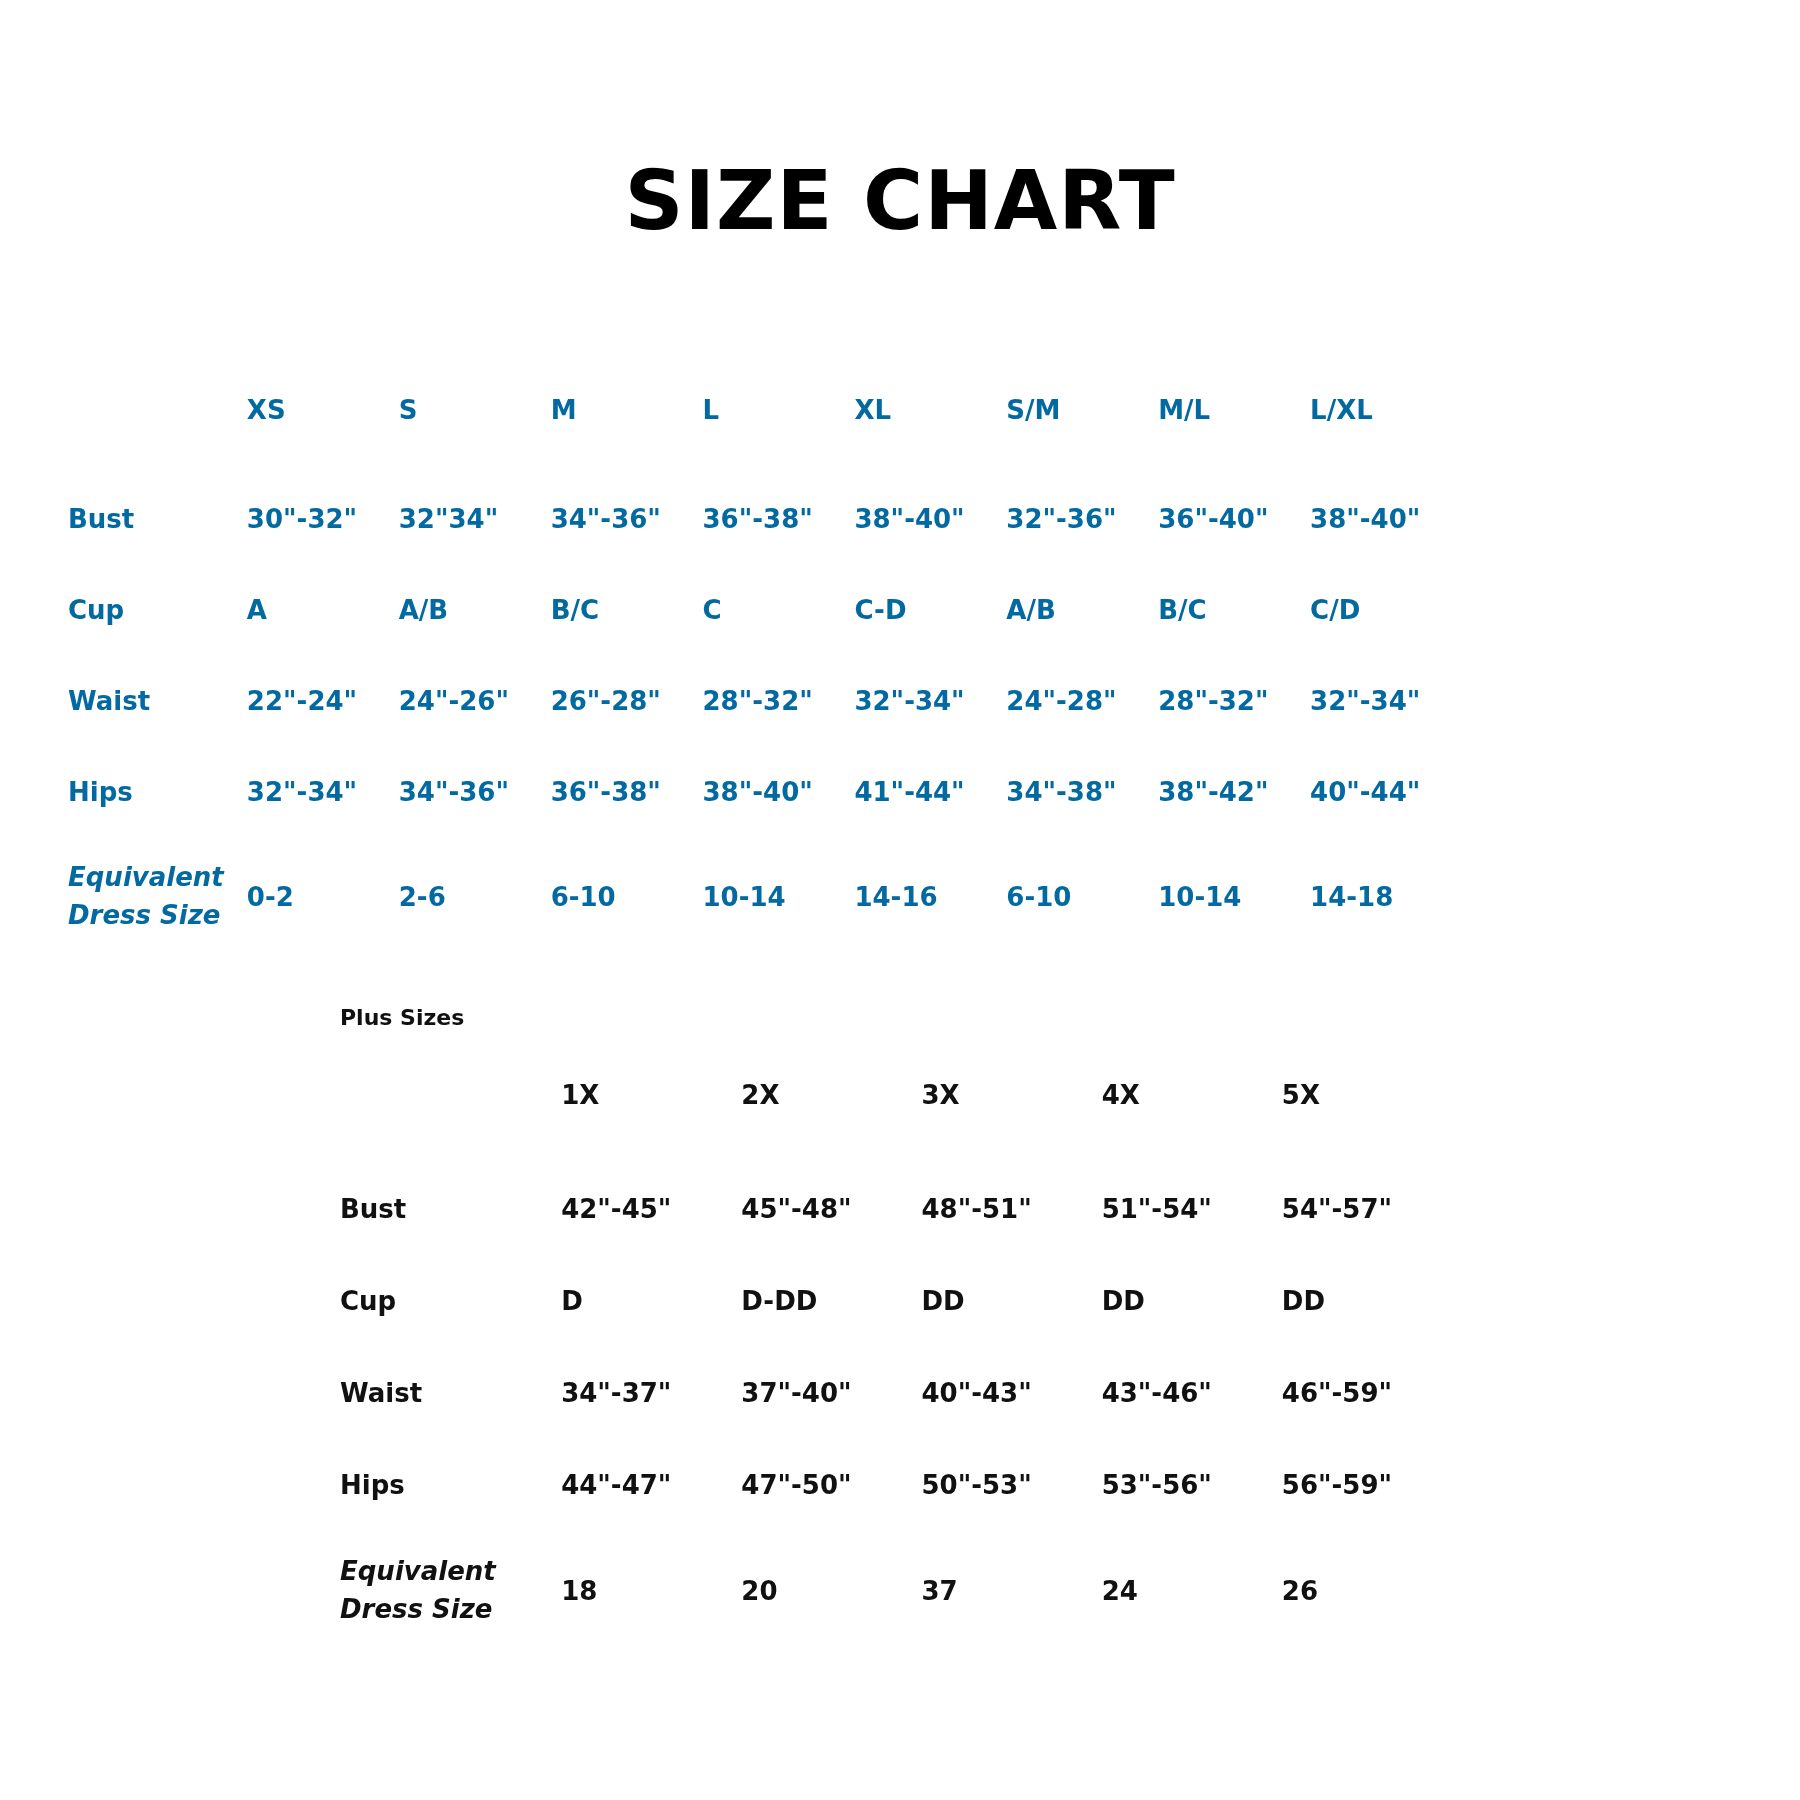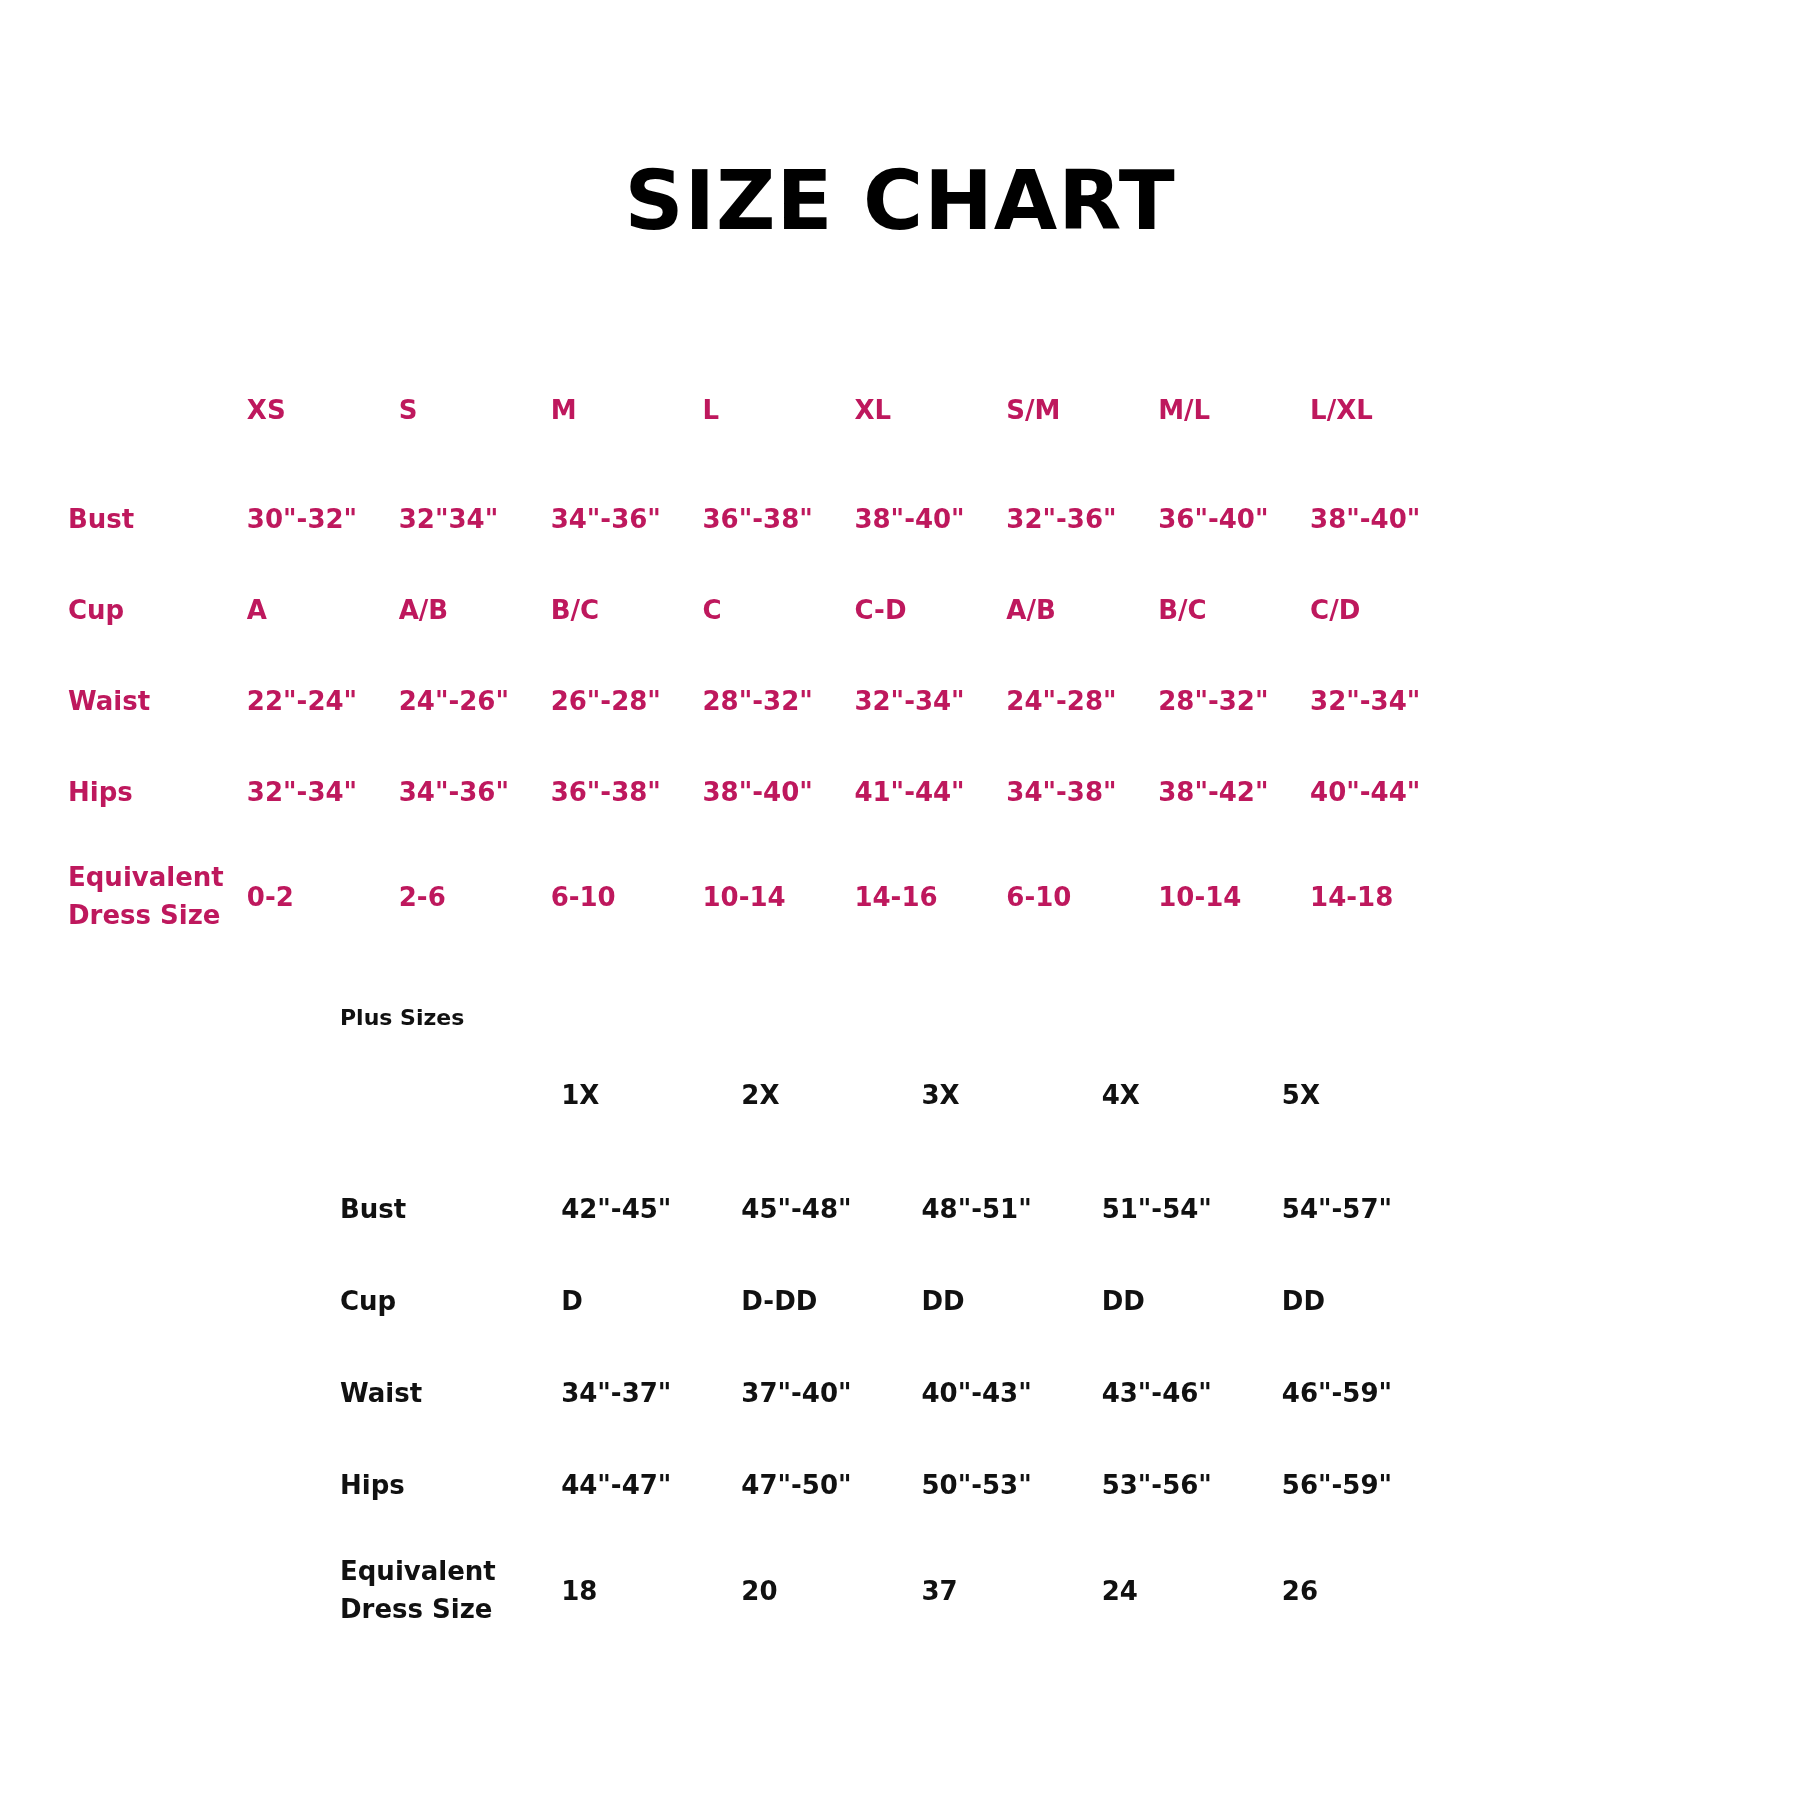--- a/index.html
+++ b/index.html
@@ -43,21 +43,21 @@
     top: 395px;
     left: 68px;
     border-collapse: collapse;
     table-layout: fixed;
   }
   .std-table td, .std-table th {
     text-align: left;
     vertical-align: middle;
     font-size: 26px;
     font-weight: 700;
-    color: #be185d;
+    color: #0369a1;
     padding: 0;
     white-space: nowrap;
   }
   .std-table col.c-label { width: 200px; }
   .std-table col.c-data  { width: 190px; }
 
   .std-table tr.head-row td {
     height: 78px;
     font-size: 26px;
     font-weight: 700;
@@ -65,20 +65,21 @@
   }
   .std-table tr.data-row td {
     height: 91px;
   }
   .std-table tr.tall-row td {
     height: 120px;
   }
   .label-2line {
     line-height: 1.45;
     white-space: normal;
+    font-style: italic;
   }
 
   
   .plus-caption {
     position: absolute;
     top: 1005px;
     left: 340px;
     font-size: 22px;
     font-weight: 700;
     color: #111111;

